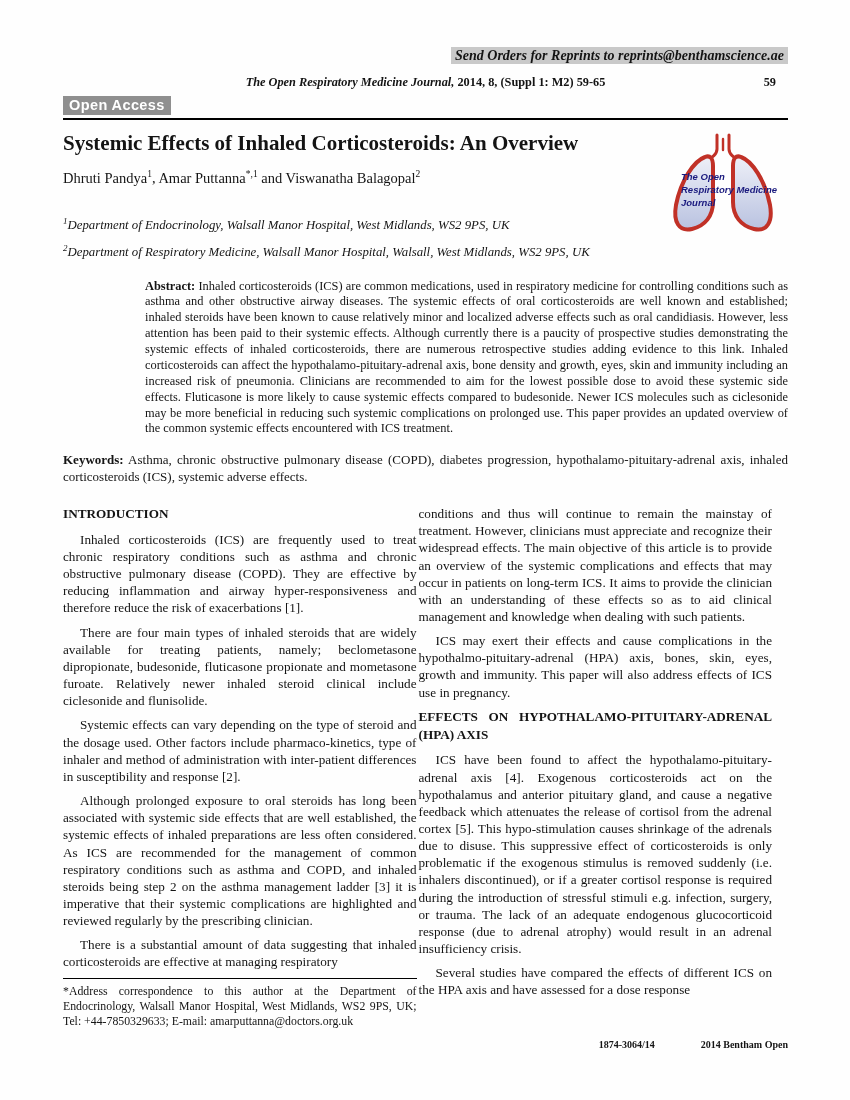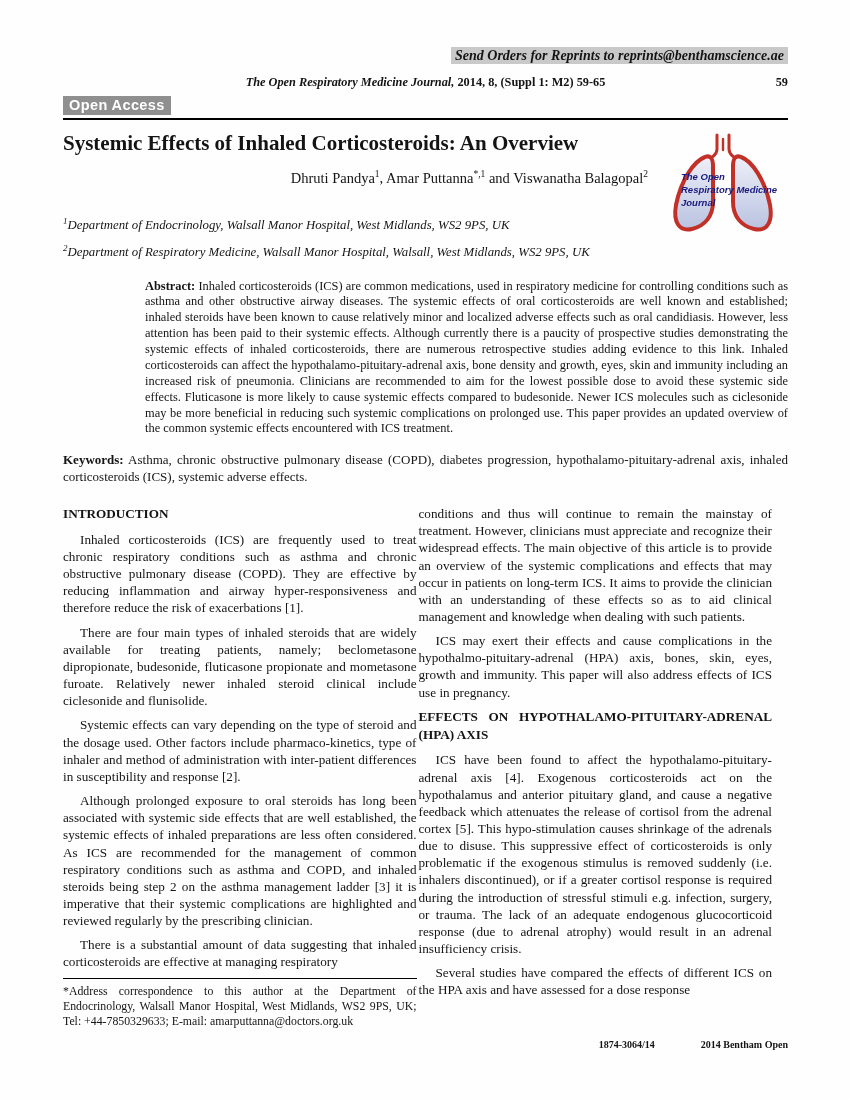--- a/index.html
+++ b/index.html
@@ -12,33 +12,33 @@
 
   
   .reprint-row { text-align:right; height:17px; }
   .reprint-notice {
     background:#c9c9c9; font-weight:bold; font-style:italic;
     font-size:14px; padding:1px 4px;
   }
   .citation-row { margin-top:12px; position:relative; text-align:center;
     font-size:12.3px; font-weight:bold; height:16px; }
   .citation i { font-style:italic; }
-  .pagenum { position:absolute; right:0; top:0; font-weight:bold; }
+  .pagenum { position:absolute; right:12px; top:0; font-weight:bold; }
   .oa-row { text-align:left; margin-top:5px; height:21px; }
   .oa-badge {
     background:#8f8f8f; color:#ffffff; font-family:"Liberation Sans", sans-serif;
     font-weight:bold; font-size:14.5px; padding:1px 6px 2px; letter-spacing:.4px;
   }
   .header-rule { border-top:2.2px solid #000; margin-top:1px; }
 
   
   .title-block { display:flex; justify-content:space-between; margin-top:11px; }
   .title-left { width:585px; }
   h1 { font-size:21px; font-weight:bold; line-height:1.15; }
-  .authors { margin-top:14px; font-size:14.5px;text-align:right; }
+  .authors { margin-top:14px; font-size:14.5px; }
   .authors sup { font-size:9.5px; }
   .affiliations { margin-top:29px; font-size:12.8px; font-style:italic; }
   .affiliations p { margin-bottom:10px; }
   .affiliations sup { font-size:9px; }
   .logo { width:130px; height:104px; flex-shrink:0; margin-top:2px; }
   .logo-text { font-family:"Liberation Sans", sans-serif; font-size:9.5px;
     font-weight:bold; font-style:italic; fill:#1a1a7e; }
 
   
   .abstract { margin:8px 0 0 82px; font-size:12.4px; text-align:justify; line-height:1.28; }

